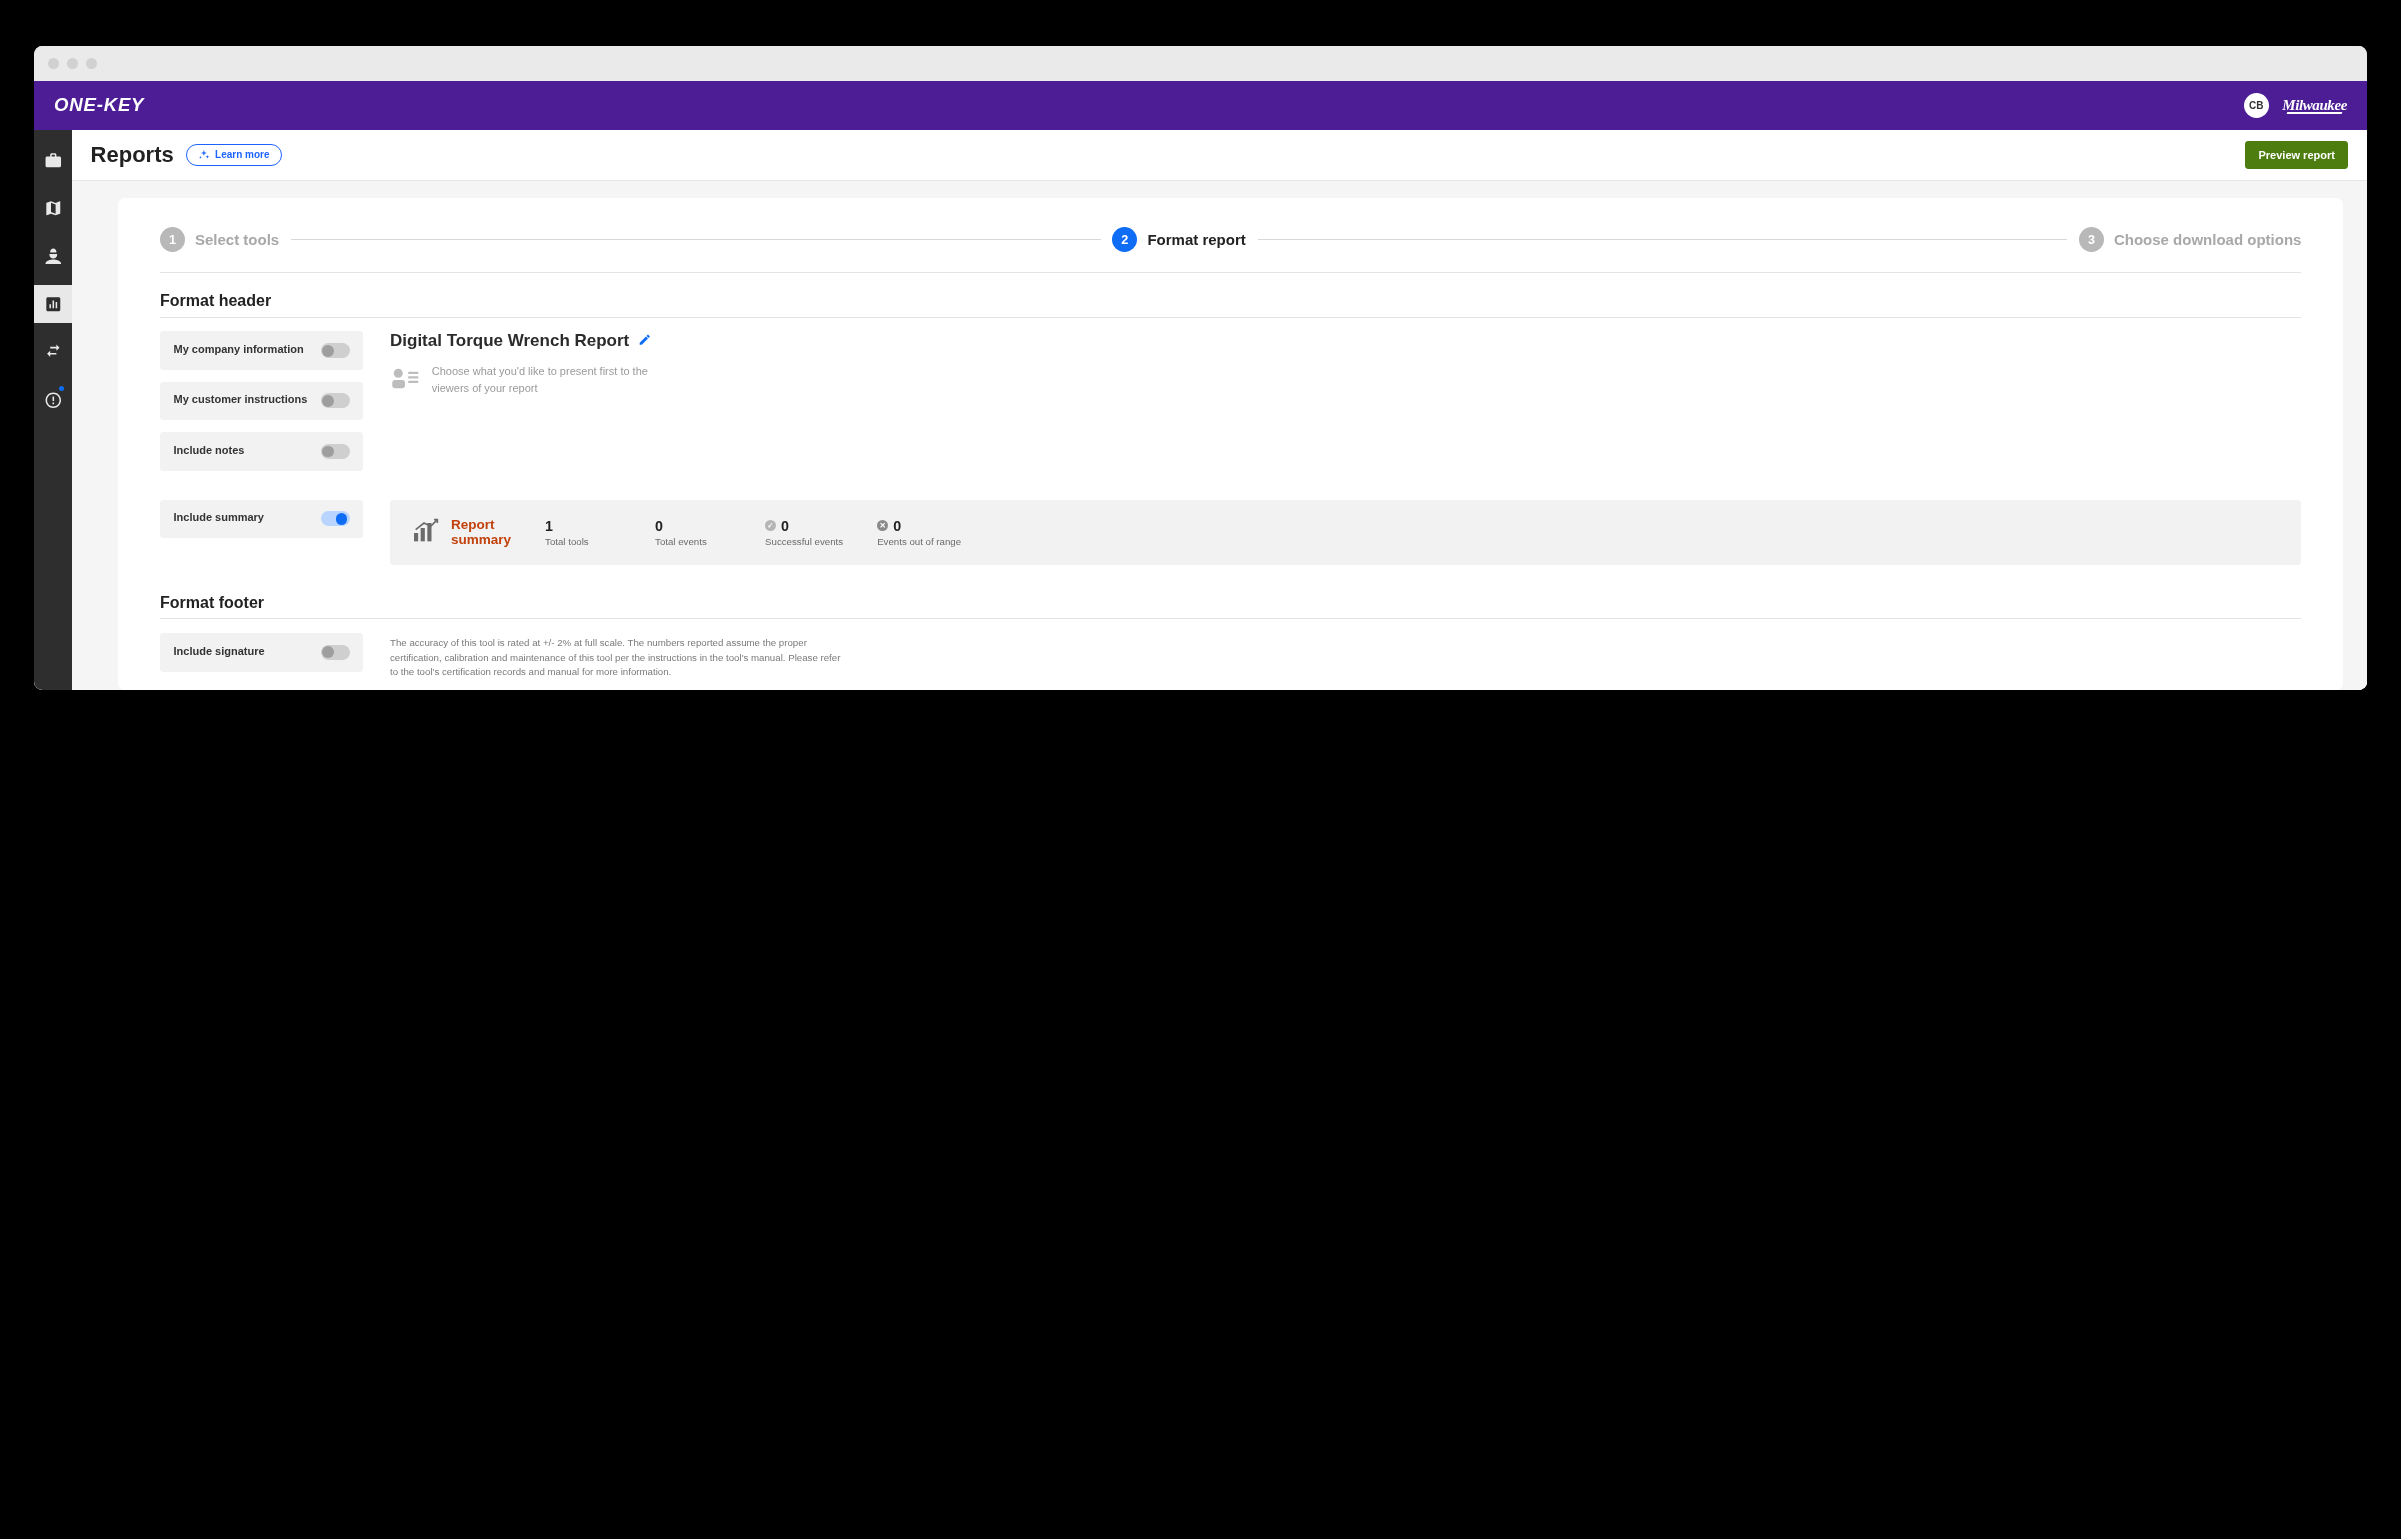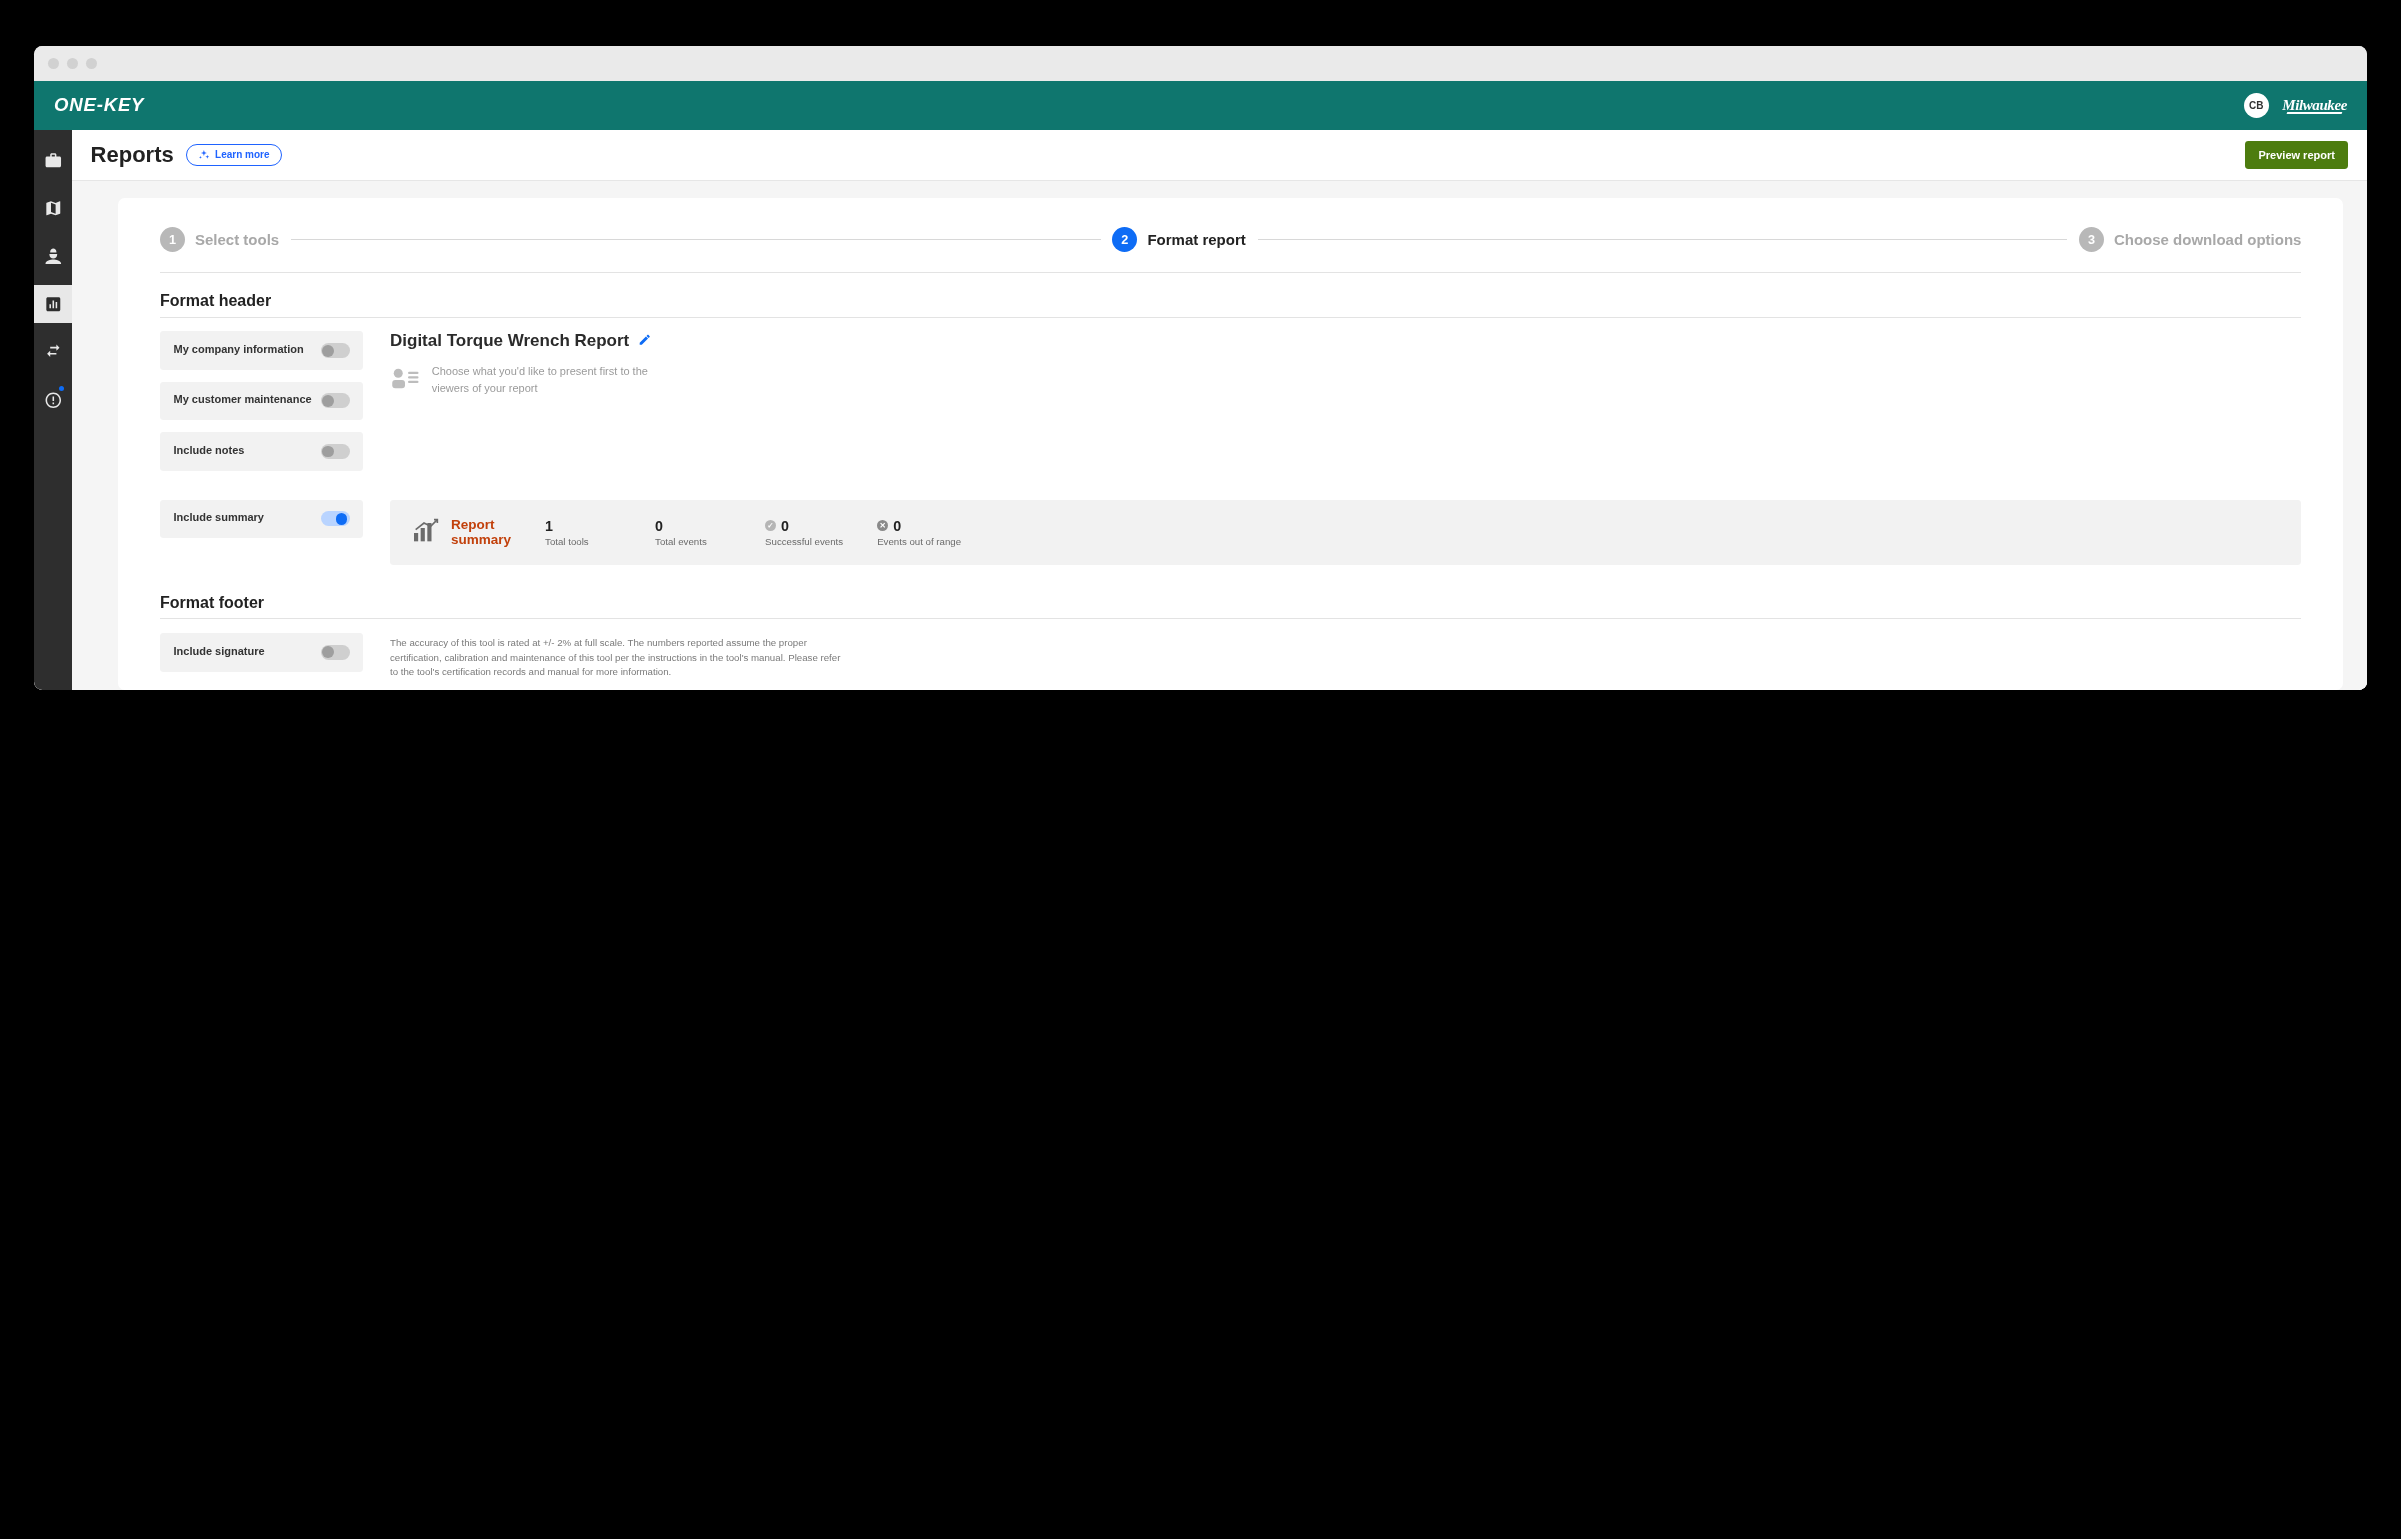--- a/index.html
+++ b/index.html
@@ -35,21 +35,21 @@
       background: #d1d1d1;
     }
     .app {
       flex: 1;
       display: flex;
       flex-direction: column;
       background: #fff;
       overflow: hidden;
     }
     .top-banner {
-      background: #0f766e;
+      background: #4c1d95;
       color: #fff;
       height: 49px;
       display: flex;
       align-items: center;
       justify-content: space-between;
       padding: 9px 20px;
     }
     .brand-left { display: flex; align-items: center; }
     .brand-text {
       font-weight: 900;
@@ -344,21 +344,21 @@
               </div>
 
               <div class="section-title">Format header</div>
               <div class="header-grid">
                 <div class="toggle-stack">
                   <div class="toggle-row">
                     <span class="toggle-label">My company information</span>
                     <div class="toggle"></div>
                   </div>
                   <div class="toggle-row">
-                    <span class="toggle-label">My customer maintenance</span>
+                    <span class="toggle-label">My customer instructions</span>
                     <div class="toggle"></div>
                   </div>
                   <div class="toggle-row">
                     <span class="toggle-label">Include notes</span>
                     <div class="toggle"></div>
                   </div>
                 </div>
                 <div>
                   <div class="report-title-row">
                     <div class="report-title">Digital Torque Wrench Report</div>

